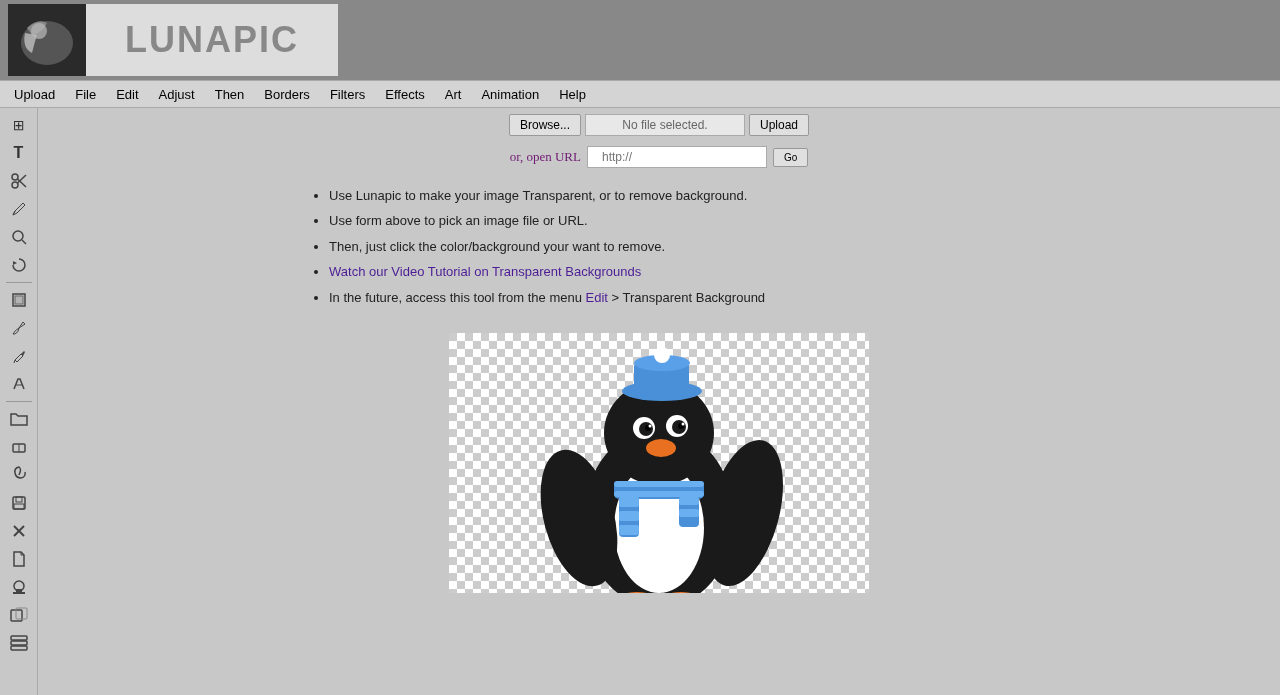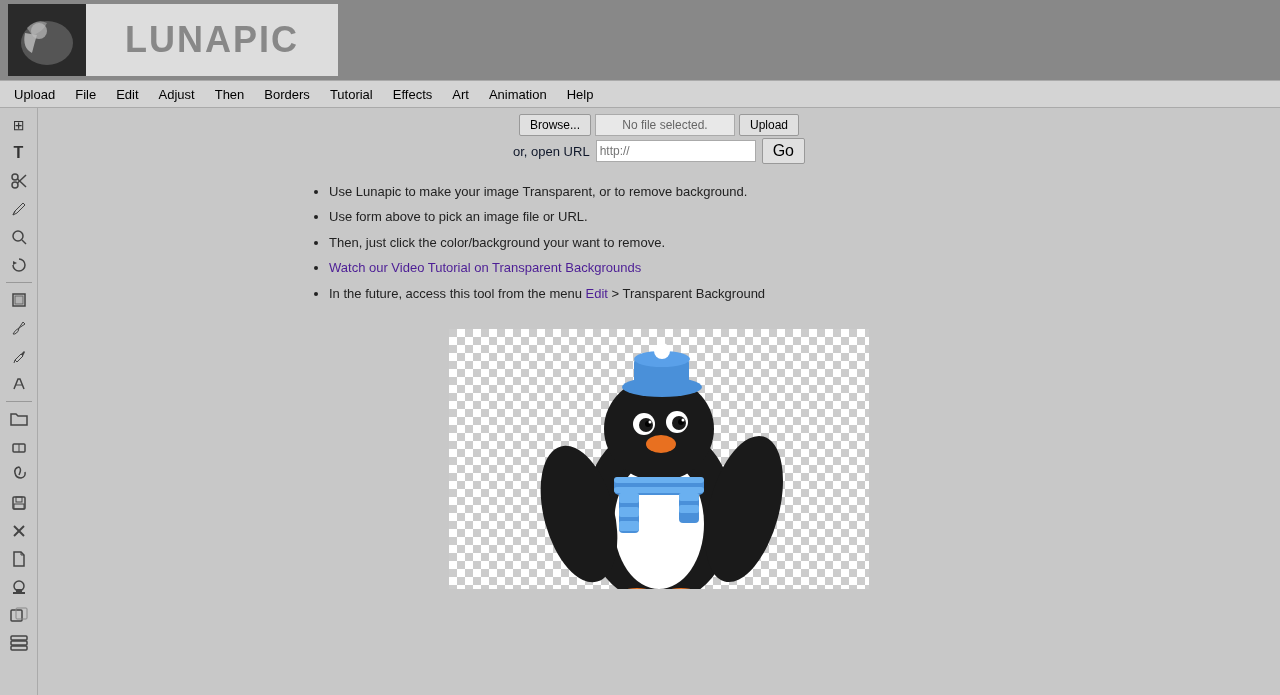--- a/index.html
+++ b/index.html
@@ -124,66 +124,66 @@
       font-size: 16px;
       font-weight: bold;
       margin-bottom: 8px;
       color: #000;
     }
     #upload-form-row {
       display: flex;
       align-items: center;
       justify-content: center;
       gap: 4px;
-      margin-bottom: 2px;
+      margin-bottom: 10px;
     }
     .btn-browse {
       background: #e0e0e0;
       border: 1px solid #999;
       padding: 3px 10px;
       font-size: 12px;
       cursor: pointer;
       border-radius: 2px;
     }
     .file-name-box {
       background: #e8e8e8;
       border: 1px solid #aaa;
       padding: 3px 19px;
       font-size: 12px;
       color: #666;
-      width: 140px;
+      width: 160px;
       display: inline-block;
     }
     .btn-upload {
       background: #e0e0e0;
       border: 1px solid #999;
       padding: 3px 10px;
       font-size: 12px;
       cursor: pointer;
       border-radius: 2px;
     }
     #url-row {
       display: flex;
       align-items: center;
       justify-content: center;
       gap: 6px;
     }
-    #url-label { font-size: 13px; color: #0f172a; }
+    #url-label { font-size: 13px; color: #701a75; font-family: Liberation Serif, serif; }
     #url-input {
       border: 1px solid #aaa;
-      padding: 3px 3px;
+      padding: 3px 14px;
       font-size: 12px;
-      width: 160px;
+      width: 180px;
       background: #fff;
     }
     .btn-go {
       background: #e0e0e0;
       border: 1px solid #999;
       padding: 3px 10px;
-      font-size: 16px;
+      font-size: 10px;
       cursor: pointer;
       border-radius: 2px;
     }
 
     
     #tool-section {
       max-width: 720px;
       margin: 0 auto;
     }
     #tool-title {
@@ -239,21 +239,21 @@
   </div>
 </div>
 
 <div id="navbar">
   <span class="nav-item">Upload</span>
   <span class="nav-item">File</span>
   <span class="nav-item">Edit</span>
   <span class="nav-item">Adjust</span>
   <span class="nav-item">Then</span>
   <span class="nav-item">Borders</span>
-  <span class="nav-item">Tutorial</span>
+  <span class="nav-item">Filters</span>
   <span class="nav-item">Effects</span>
   <span class="nav-item">Art</span>
   <span class="nav-item">Animation</span>
   <span class="nav-item">Help</span>
 </div>
 
 <div id="main-layout">
 
   <div id="sidebar">
     <div class="sidebar-icon">⊞</div>

